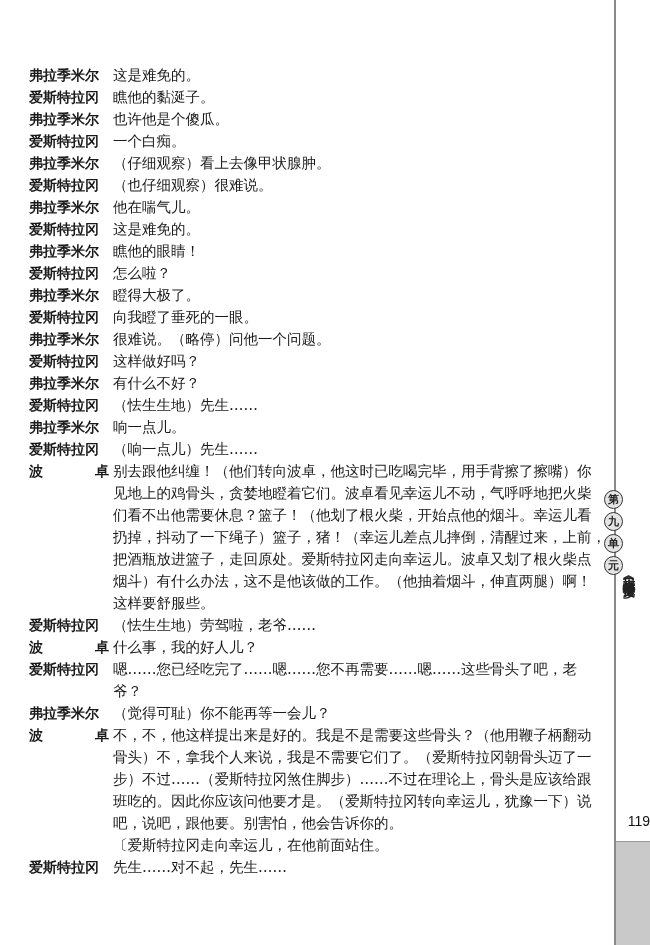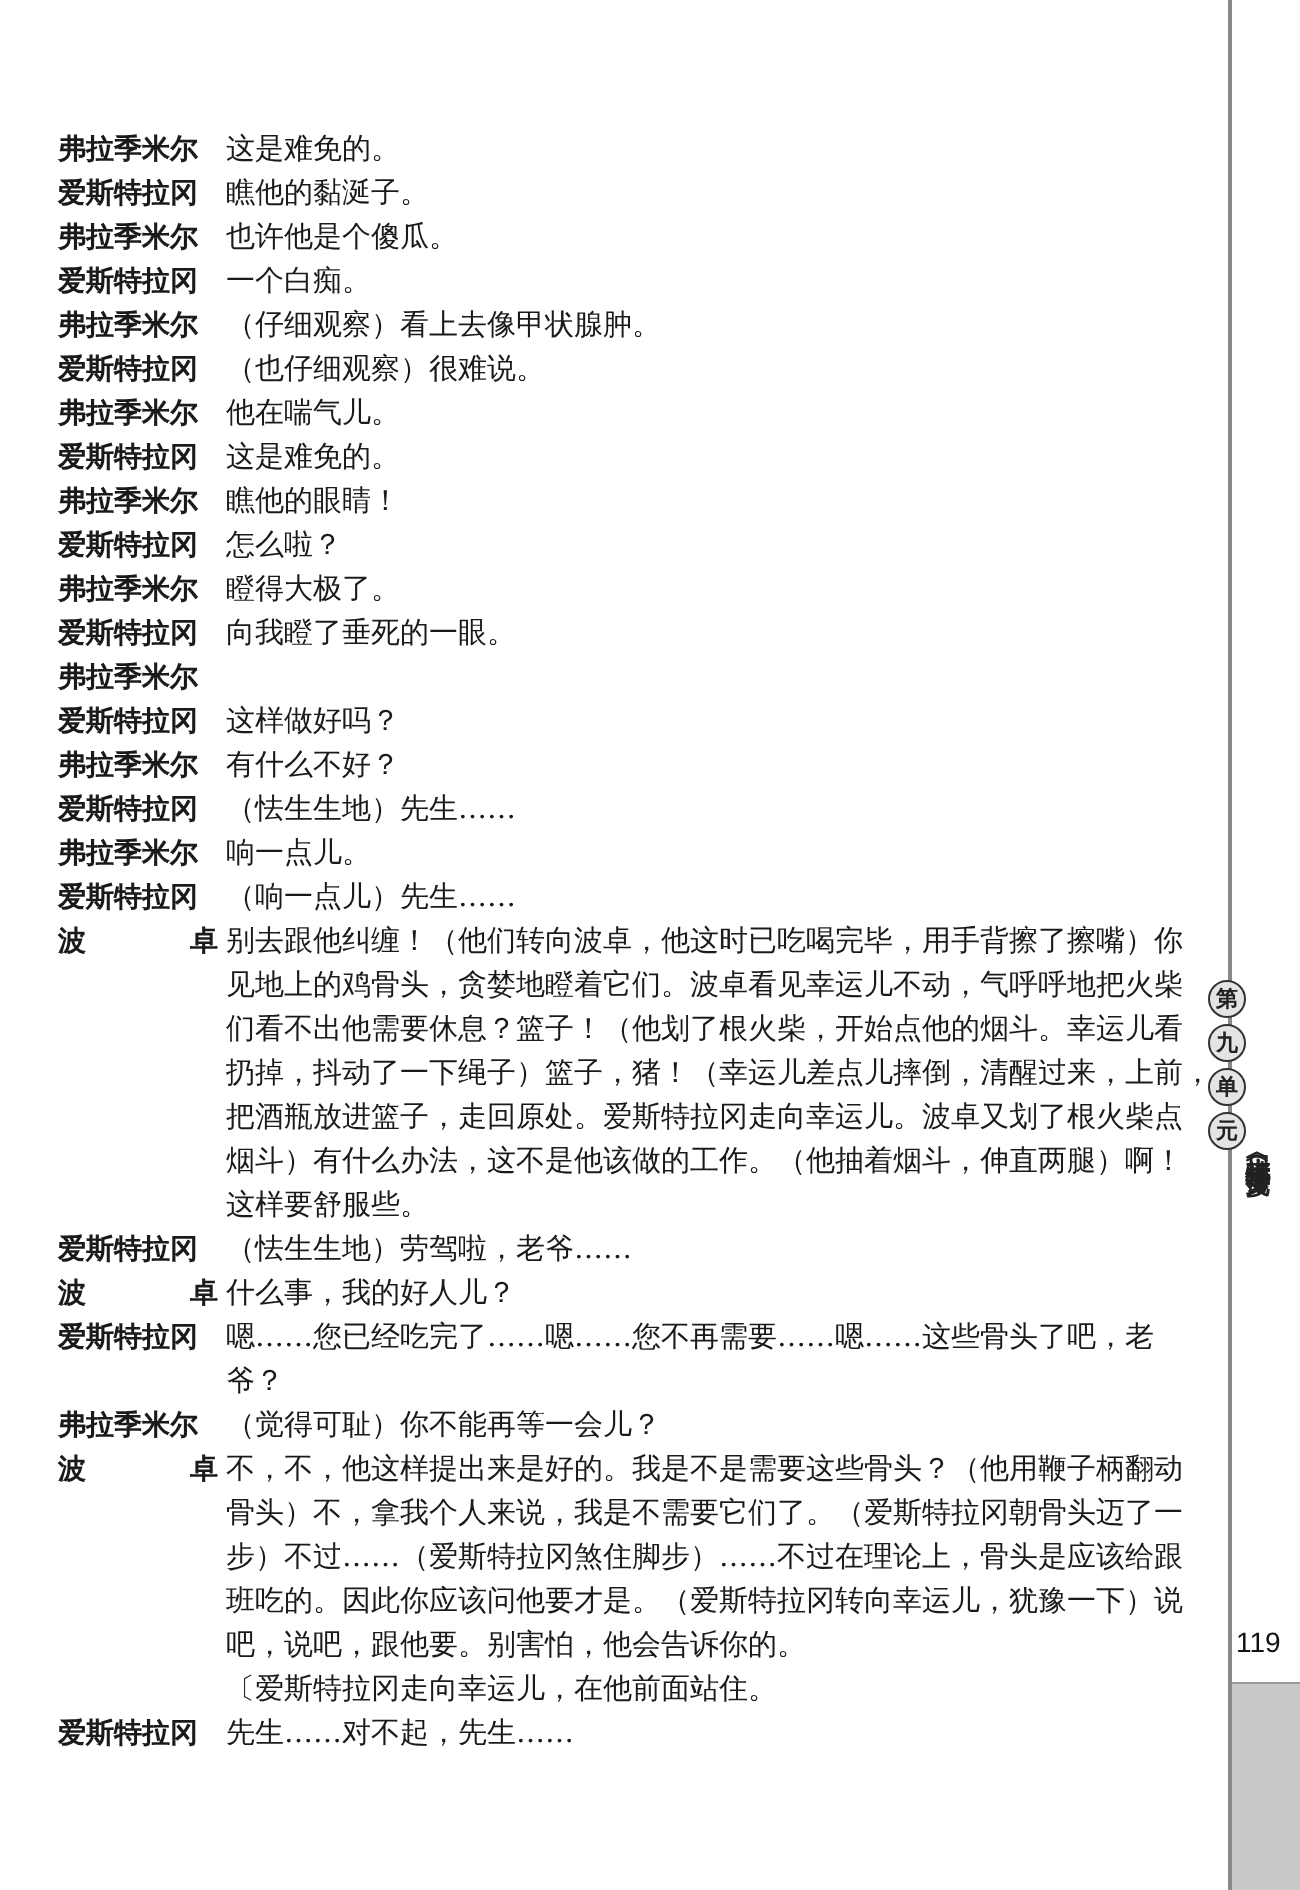--- a/index.html
+++ b/index.html
@@ -24,21 +24,21 @@
     font-size: 11px; font-weight: bold; line-height: 17px; text-align: center; margin-bottom: 3px;
     font-family: "DejaVu Sans", sans-serif; color: #222;
   }
   .vert-title {
     position: absolute; left: 621px; top: 568px; width: 16px;
     writing-mode: vertical-rl; font-size: 12.5px; letter-spacing: 1px; color: #222;
     font-family: "DejaVu Sans", sans-serif; font-weight: bold;
   }
   .page-num {
     position: absolute; left: 618px; top: 813px; width: 32px;
-    font-family: "Liberation Sans", sans-serif; font-size: 14px; color: #111; text-align: left;
+    font-family: "Liberation Sans", sans-serif; font-size: 14px; color: #111; text-align: right;
   }
   .gray-tab {
     position: absolute; left: 616px; top: 841px; width: 34px; height: 104px;
     background: #c9c9c9; border-top: 1px solid #9a9a9a;
   }
 </style>
 </head>
 <body>
 
 <div class="vline"></div>
@@ -87,20 +87,21 @@
     <div class="line">
       <span class="speaker">弗拉季米尔</span>
       <span class="text">瞪得大极了。</span>
     </div>
     <div class="line">
       <span class="speaker">爱斯特拉冈</span>
       <span class="text">向我瞪了垂死的一眼。</span>
     </div>
     <div class="line">
       <span class="speaker">弗拉季米尔</span>
+      <span class="text">很难说。（略停）问他一个问题。</span>
     </div>
     <div class="line">
       <span class="speaker">爱斯特拉冈</span>
       <span class="text">这样做好吗？</span>
     </div>
     <div class="line">
       <span class="speaker">弗拉季米尔</span>
       <span class="text">有什么不好？</span>
     </div>
     <div class="line">

